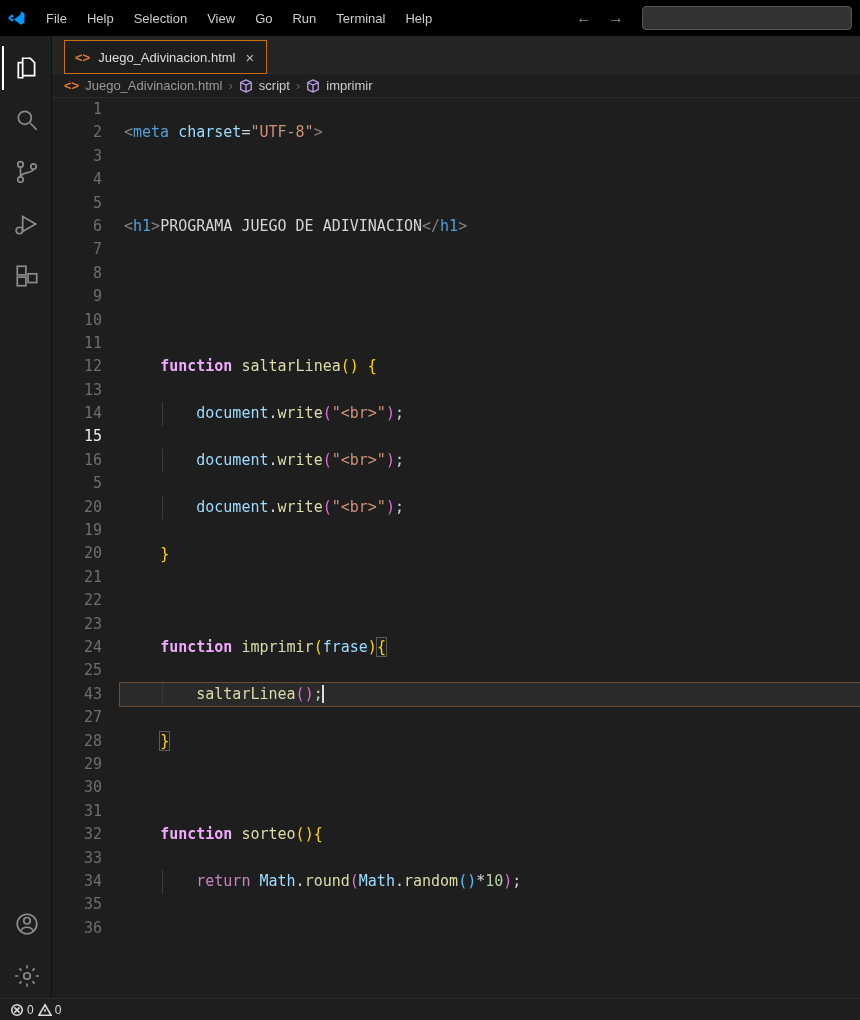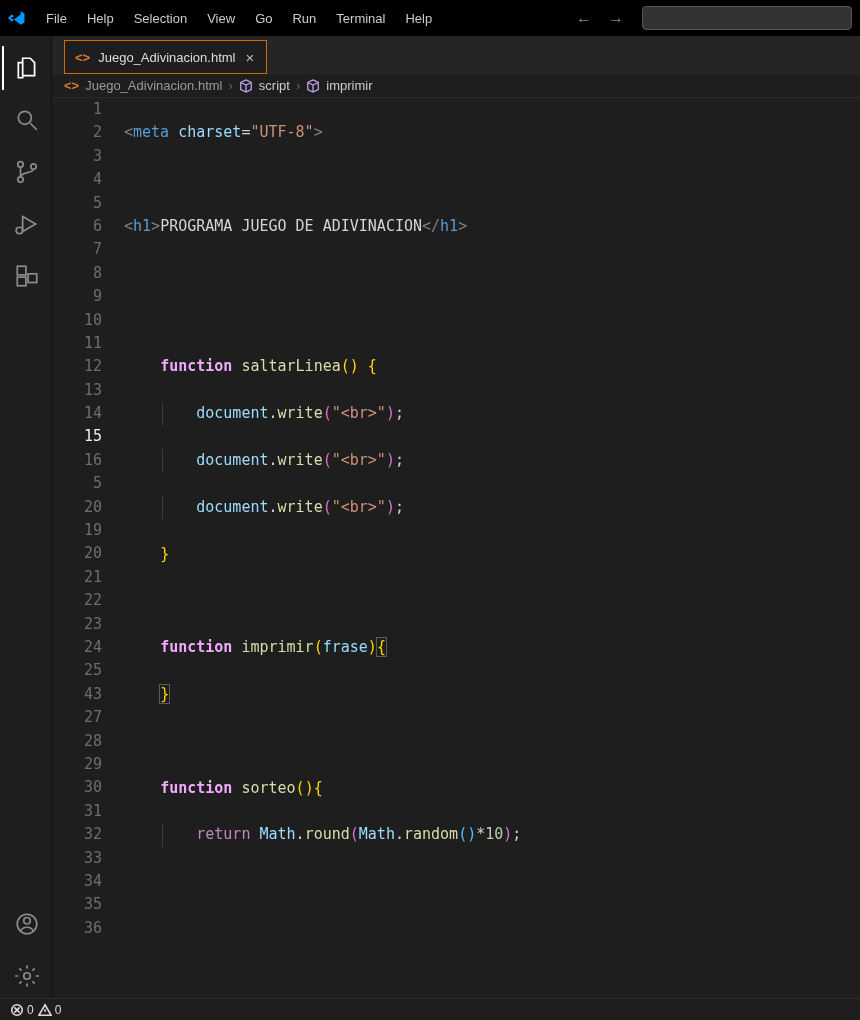--- a/index.html
+++ b/index.html
@@ -254,20 +254,21 @@
 <div class="line"><span class="tag-b">&lt;</span><span class="tag">h1</span><span class="tag-b">&gt;</span><span class="txt">PROGRAMA JUEGO DE ADIVINACION</span><span class="tag-b">&lt;/</span><span class="tag">h1</span><span class="tag-b">&gt;</span></div>
 <div class="line"></div>
 <div class="line"></div>
 <div class="line"><span>    </span><span class="kw">function</span><span> </span><span class="fn">saltarLinea</span><span class="brace-y">(</span><span class="brace-y">)</span><span> </span><span class="brace-y">{</span></div>
 <div class="line"><span class="indent-guide" style="left:42px"></span><span>        </span><span class="obj">document</span><span class="punc">.</span><span class="fn">write</span><span class="brace-p">(</span><span class="str">"&lt;br&gt;"</span><span class="brace-p">)</span><span class="punc">;</span></div>
 <div class="line"><span class="indent-guide" style="left:42px"></span><span>        </span><span class="obj">document</span><span class="punc">.</span><span class="fn">write</span><span class="brace-p">(</span><span class="str">"&lt;br&gt;"</span><span class="brace-p">)</span><span class="punc">;</span></div>
 <div class="line"><span class="indent-guide" style="left:42px"></span><span>        </span><span class="obj">document</span><span class="punc">.</span><span class="fn">write</span><span class="brace-p">(</span><span class="str">"&lt;br&gt;"</span><span class="brace-p">)</span><span class="punc">;</span></div>
 <div class="line"><span>    </span><span class="brace-y">}</span></div>
 <div class="line"></div>
 <div class="line"><span>    </span><span class="kw">function</span><span> </span><span class="fn">imprimir</span><span class="brace-y">(</span><span class="var">frase</span><span class="brace-y">)</span><span class="brace-y hl-bracket">{</span></div>
+<div class="line current"><span class="indent-guide" style="left:42px"></span><span>        </span><span class="fn">saltarLinea</span><span class="brace-p">(</span><span class="brace-p">)</span><span class="punc">;</span><span class="cursor"></span></div>
 <div class="line"><span>    </span><span class="brace-y hl-bracket">}</span></div>
 <div class="line"></div>
 <div class="line"><span>    </span><span class="kw">function</span><span> </span><span class="fn">sorteo</span><span class="brace-y">(</span><span class="brace-y">)</span><span class="brace-y">{</span></div>
 <div class="line"><span class="indent-guide" style="left:42px"></span><span>        </span><span class="kw2">return</span><span> </span><span class="obj">Math</span><span class="punc">.</span><span class="fn">round</span><span class="brace-p">(</span><span class="obj">Math</span><span class="punc">.</span><span class="fn">random</span><span class="brace-b">(</span><span class="brace-b">)</span><span class="punc">*</span><span class="num">10</span><span class="brace-p">)</span><span class="punc">;</span></div>
 
 
 
 
 
 

